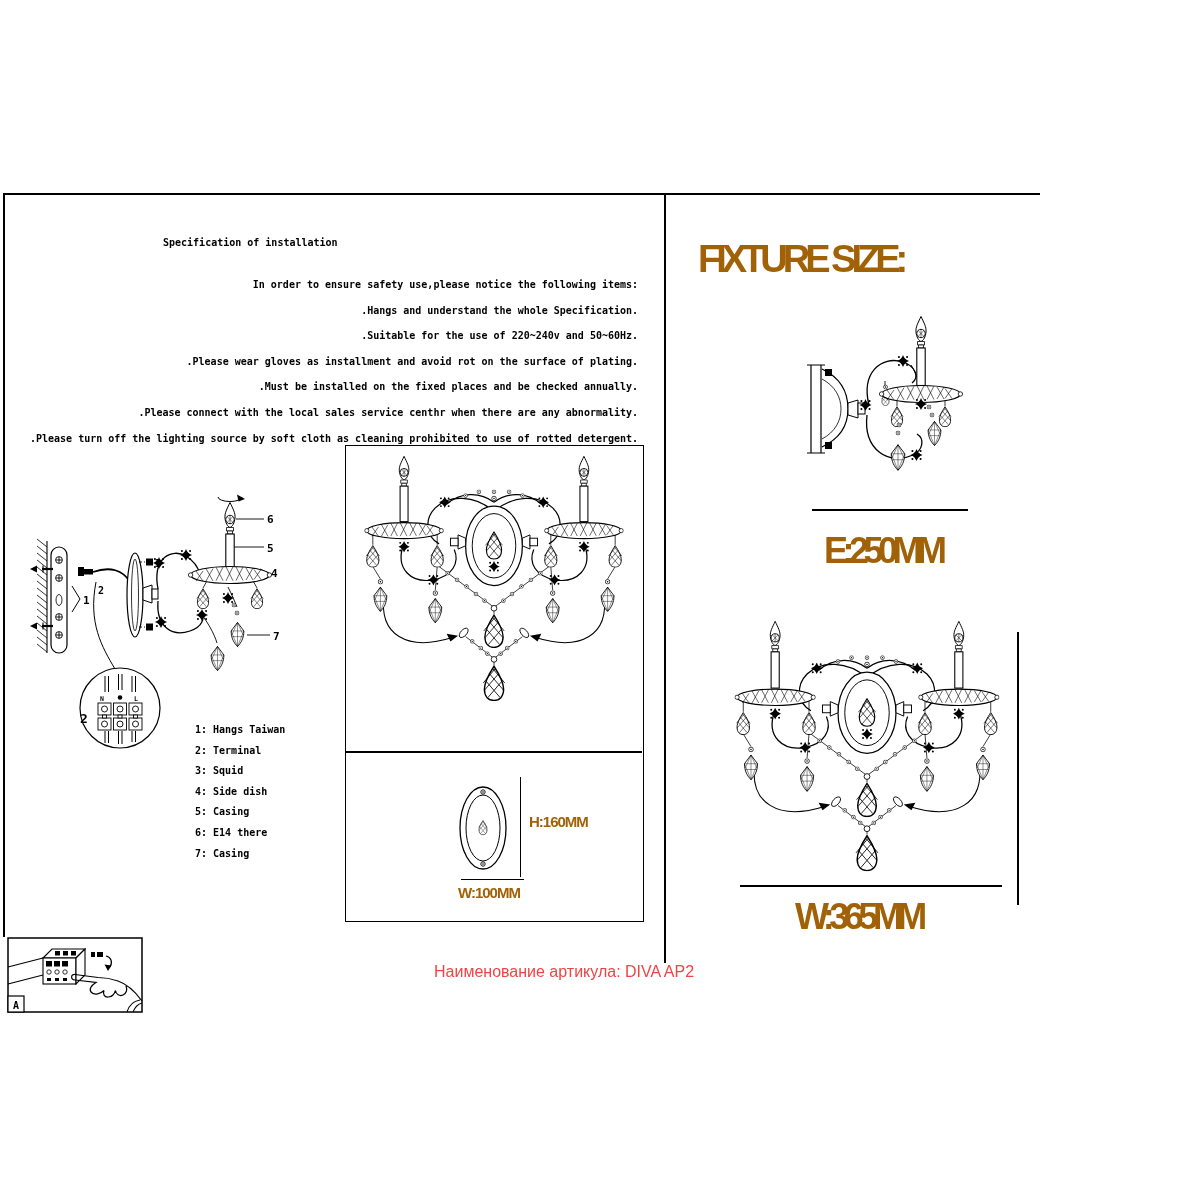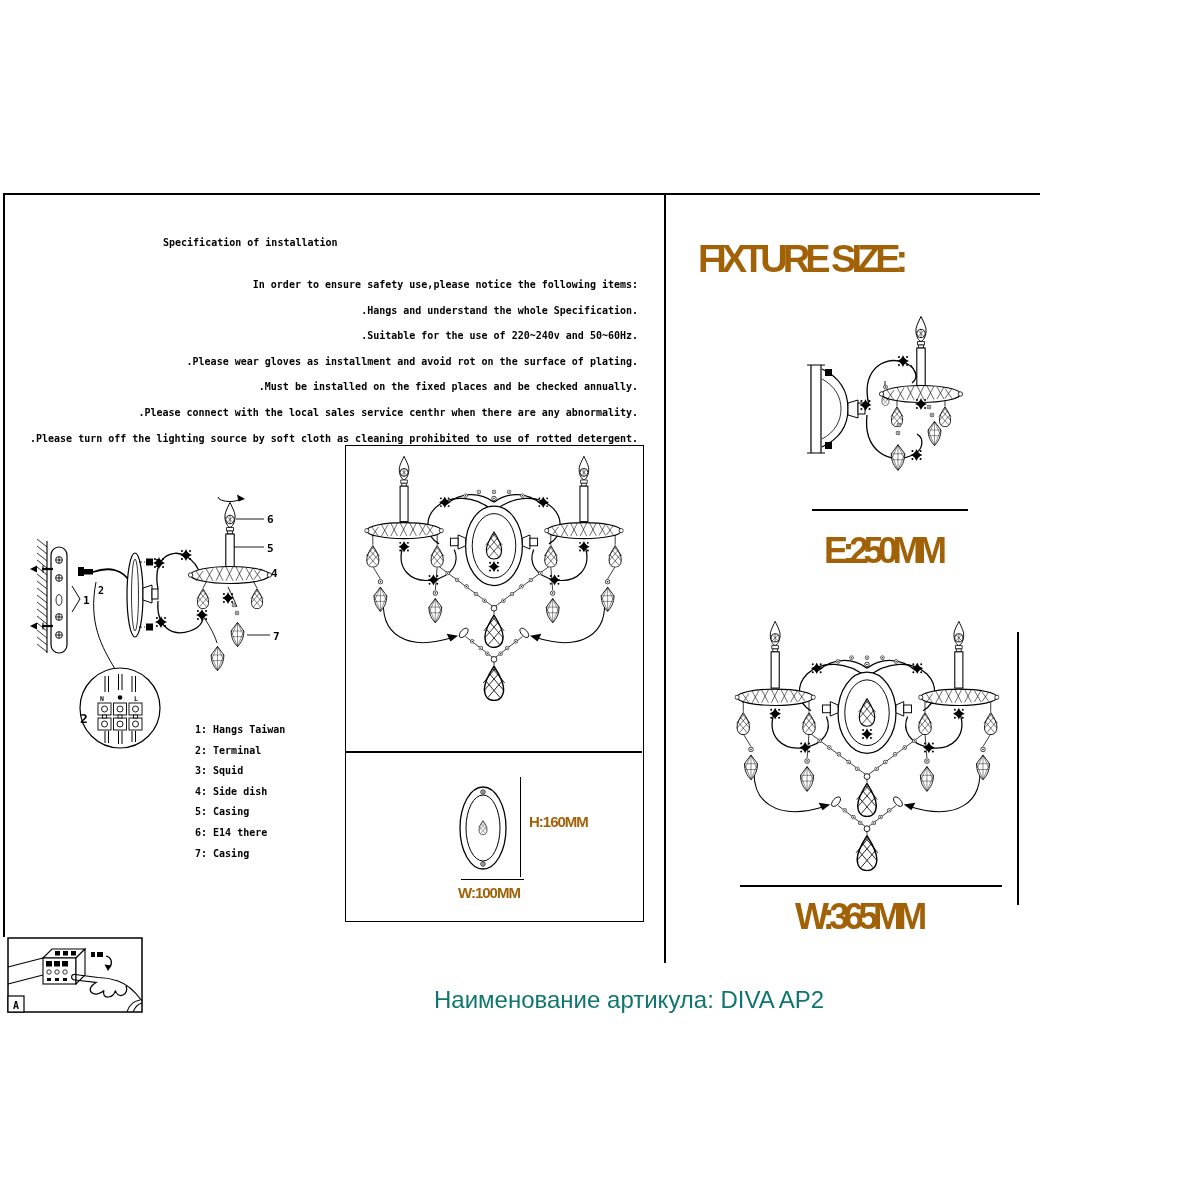--- a/index.html
+++ b/index.html
@@ -7,21 +7,21 @@
   .abs{position:absolute;}
   .hline,.vline{position:absolute;background:#000;}
   .mono{font-family:"DejaVu Sans Mono","Liberation Mono",monospace;font-weight:bold;color:#000;white-space:nowrap;}
   .dim{font-family:Liberation Sans, sans-serif;font-weight:bold;color:#a16207;white-space:nowrap;}
   .spec-title{font-size:10px;}
   .spec-body{font-size:10px;line-height:25.6px;text-align:right;}
   .parts{font-size:10px;line-height:20.6px;}
   .fixture-title{font-size:38px;letter-spacing:-5px;}
   .dim-big{font-size:36px;letter-spacing:-5.5px;}
   .dim-small{font-size:15px;letter-spacing:-1px;}
-  .caption{font-family:"Liberation Sans","DejaVu Sans",sans-serif;font-size:24px;color:#0f766e;white-space:nowrap;margin-top:23px;}
+  .caption{font-family:"Liberation Sans","DejaVu Sans",sans-serif;font-size:16px;color:#ef4444;white-space:nowrap;}
   svg{overflow:visible;}
   svg text{font-family:"DejaVu Sans Mono","Liberation Mono",monospace;font-weight:bold;fill:#000;}
 </style>
 </head>
 <body>
 
 <svg style="position:absolute;width:0;height:0" aria-hidden="true">
   <defs>
     <symbol id="sym-drop" viewBox="0 0 20 30">
       <path d="M10,1 C14.5,8 18,14 18,20 C18,26.5 14.5,29.5 10,29.5 C5.5,29.5 2,26.5 2,20 C2,14 5.5,8 10,1 Z" fill="#fff" stroke="#000" stroke-width="1.2"></path>

